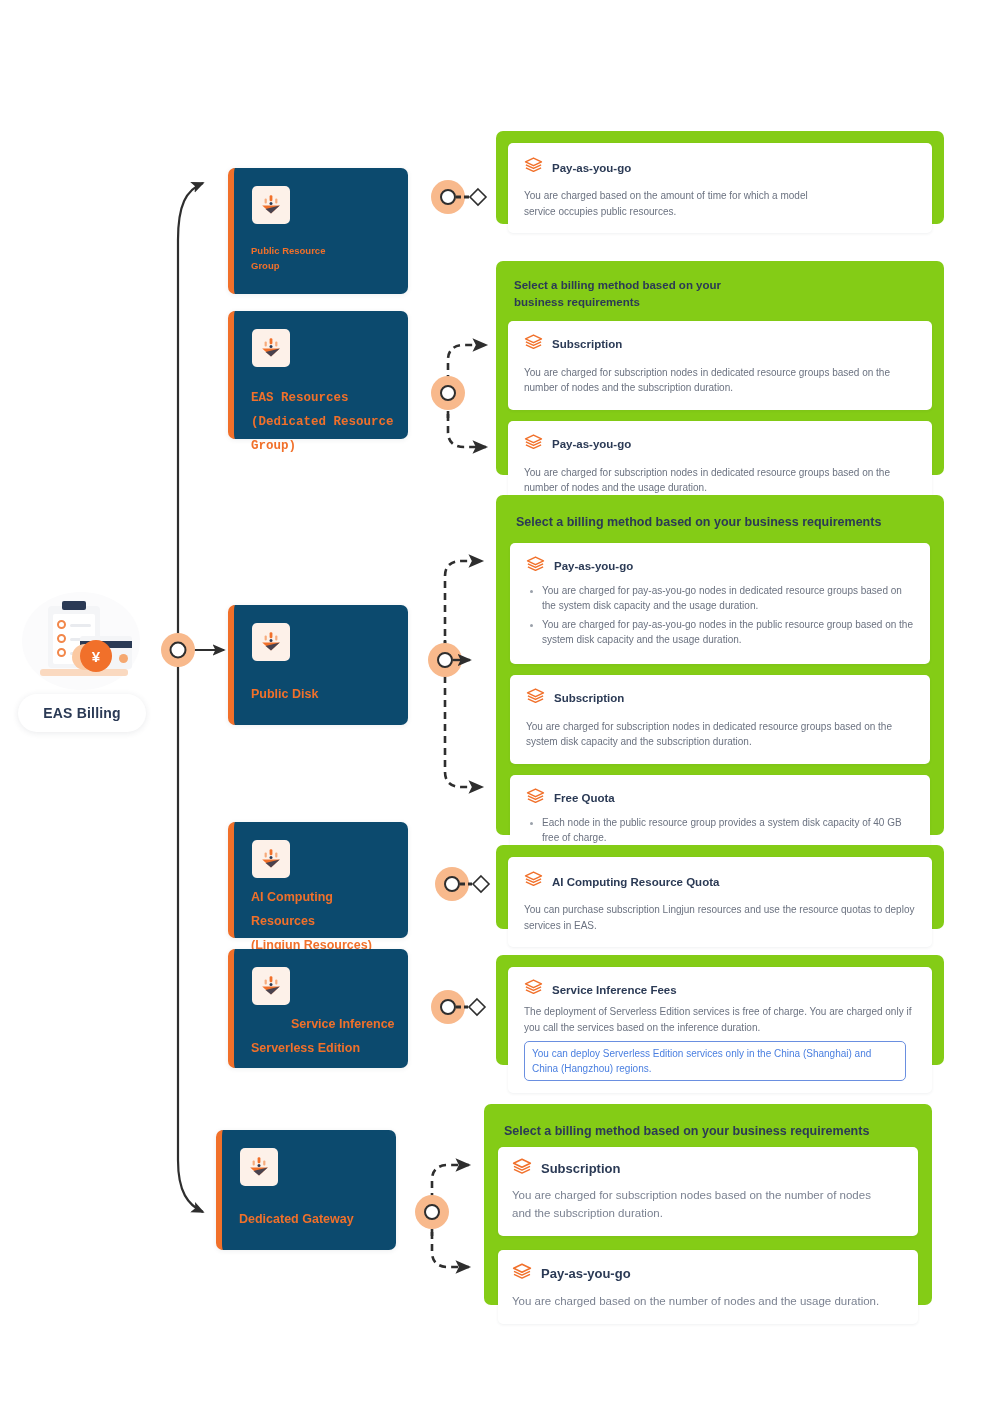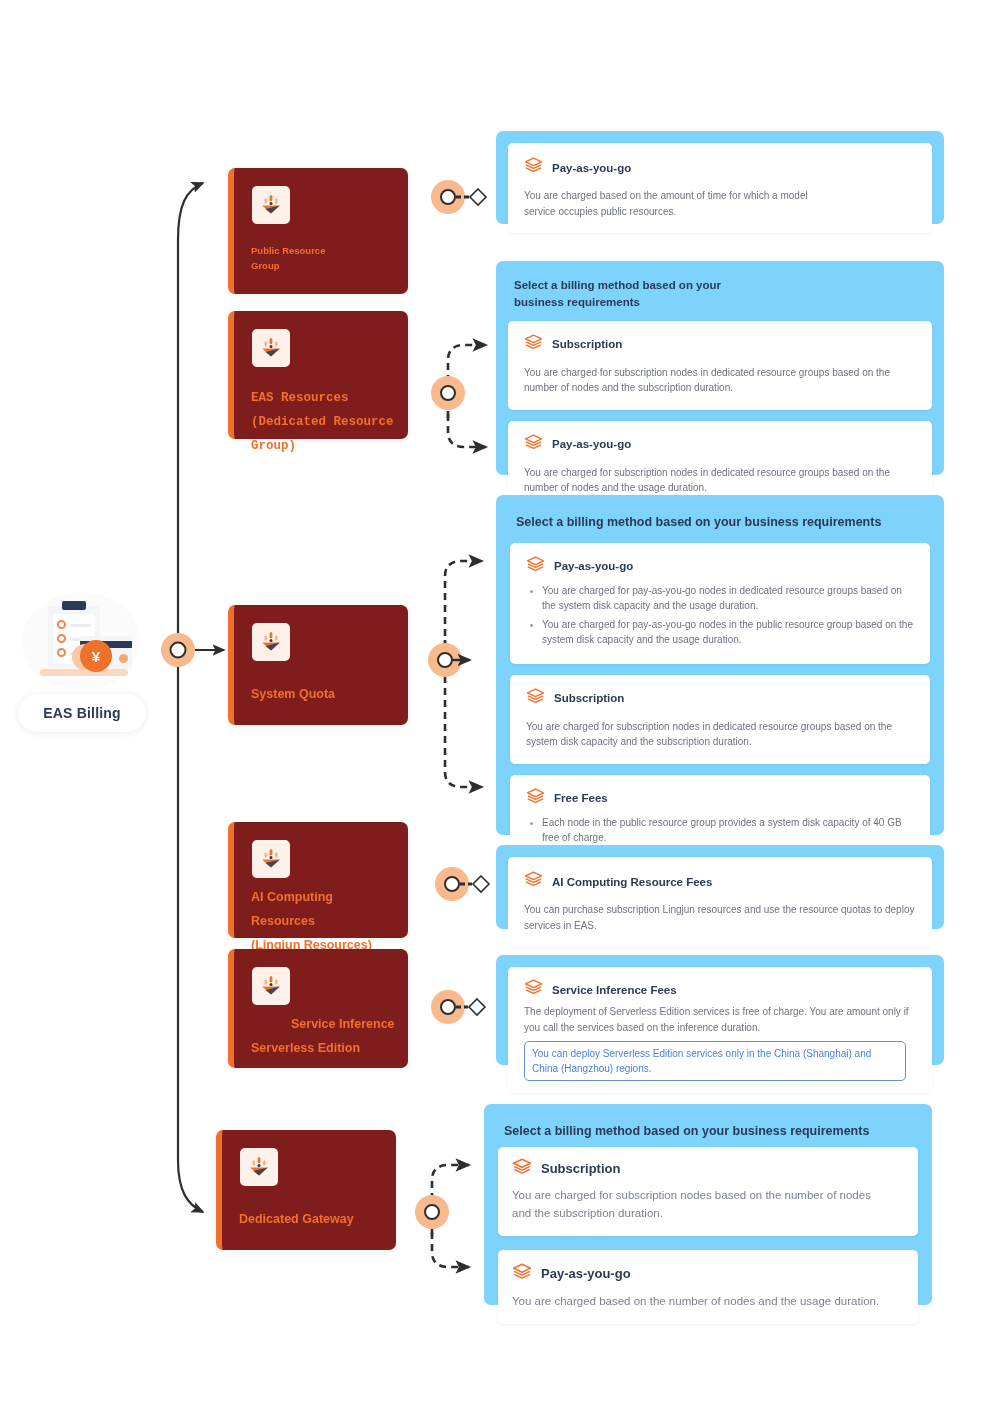--- a/index.html
+++ b/index.html
@@ -54,39 +54,39 @@
   }
   .root-label {
     margin-top:2px; width:128px; height:38px; background:#ffffff;
     border-radius:19px; box-shadow:0 1px 6px rgba(40,50,70,.10);
     display:flex; align-items:center; justify-content:center;
     font-size:14px; font-weight:bold; color:#2b3a55; letter-spacing:.2px;
   }
 
   
   .cat {
-    position:absolute; background:#7f1d1d; border-radius:7px;
+    position:absolute; background:#0c4a6e; border-radius:7px;
     border-left:6px solid #f1702a;
     box-shadow:0 1px 5px rgba(40,50,70,.08);
   }
   .cat-icon {
     position:absolute; left:18px; top:18px; width:38px; height:38px;
     background:#fdf1e9; border-radius:5px;
   }
   .cat-icon svg { position:absolute; left:7px; top:7px; }
   .cat-title {
     position:absolute; left:17px; right:10px;
     color:#f1702a; font-weight:bold; line-height:1.55;
   }
   .cat-title.small { font-size:9.5px; }
   .cat-title.normal { font-size:12.5px; }
 
   
   .panel {
-    position:absolute; background:#7dd3fc; border-radius:7px; padding:12px;
+    position:absolute; background:#84cc16; border-radius:7px; padding:12px;
   }
   .panel-title {
     font-size:11.5px; font-weight:bold; color:#2b3a55;
     line-height:1.5; margin:4px 2px 9px 6px;
   }
   .panel-title.lg { font-size:12.5px; margin-bottom:11px; }
   .item {
     background:#ffffff; border-radius:5px; padding:12px 14px 13px 14px;
     box-shadow:0 1px 3px rgba(40,50,70,.07);
     margin-bottom:11px;
@@ -223,21 +223,21 @@
       <svg width="24" height="24" viewBox="0 0 24 24">
         <rect x="10.6" y="2.2" width="2.8" height="6" rx="1.2" fill="#f1702a"></rect>
         <rect x="5.6" y="5.4" width="2.2" height="5" rx="1" fill="#f6ab7c"></rect>
         <rect x="16.2" y="5.4" width="2.2" height="5" rx="1" fill="#f6ab7c"></rect>
         <circle cx="12" cy="10.6" r="1.5" fill="#2b3a55"></circle>
         <path d="M3.2 12.4 L20.8 12.4 L12 20.6 Z" fill="#f1702a"></path>
         <path d="M6.5 16 L20.8 12.4 L12 20.6 Z" fill="#2b3a55" opacity="0.85"></path>
       </svg>
     </div>
     <div class="cat-title normal" style="top:80px;">
-      <span style="white-space:pre-line;">System Quota</span>
+      <span style="white-space:pre-line;">Public Disk</span>
     </div>
   </div>
 
   <div class="cat" style="left:228px; top:822px; width:180px; height:116px;">
     <div class="cat-icon">
       <svg width="24" height="24" viewBox="0 0 24 24">
         <rect x="10.6" y="2.2" width="2.8" height="6" rx="1.2" fill="#f1702a"></rect>
         <rect x="5.6" y="5.4" width="2.2" height="5" rx="1" fill="#f6ab7c"></rect>
         <rect x="16.2" y="5.4" width="2.2" height="5" rx="1" fill="#f6ab7c"></rect>
         <circle cx="12" cy="10.6" r="1.5" fill="#2b3a55"></circle>
@@ -367,58 +367,58 @@
     </div>
     <div class="item" style="padding:12px 14px 13px 16px;">
       <div class="item-head tight">
         <span class="stack-icon">
           <svg width="19" height="19" viewBox="0 0 20 20">
             <path d="M10 2.2 L18.4 6.2 L10 10.2 L1.6 6.2 Z" fill="none" stroke="#f1702a" stroke-width="1.5" stroke-linejoin="round"></path>
             <path d="M2 9.4 L10 13.1 L18 9.4" fill="none" stroke="#f1702a" stroke-width="1.5" stroke-linejoin="round"></path>
             <path d="M2 12.4 L10 16.1 L18 12.4" fill="none" stroke="#f1702a" stroke-width="1.5" stroke-linejoin="round"></path>
           </svg>
         </span>
-        <span class="item-title">Free Fees</span>
+        <span class="item-title">Free Quota</span>
       </div>
       <ul class="bullets" style="max-width:404px;">
         <li>Each node in the public resource group provides a system disk capacity of 40 GB free of charge.</li>
         <li>Each node in a dedicated resource group provides a system disk capacity of 200 GB free of charge.</li>
       </ul>
     </div>
   </div>
 
   <div class="panel" style="left:496px; top:845px; width:448px; height:84px;">
     <div class="item" style="padding:13px 14px 14px 16px;">
       <div class="item-head">
         <span class="stack-icon">
           <svg width="19" height="19" viewBox="0 0 20 20">
             <path d="M10 2.2 L18.4 6.2 L10 10.2 L1.6 6.2 Z" fill="none" stroke="#f1702a" stroke-width="1.5" stroke-linejoin="round"></path>
             <path d="M2 9.4 L10 13.1 L18 9.4" fill="none" stroke="#f1702a" stroke-width="1.5" stroke-linejoin="round"></path>
             <path d="M2 12.4 L10 16.1 L18 12.4" fill="none" stroke="#f1702a" stroke-width="1.5" stroke-linejoin="round"></path>
           </svg>
         </span>
-        <span class="item-title">AI Computing Resource Fees</span>
+        <span class="item-title">AI Computing Resource Quota</span>
       </div>
       <div class="item-body" style="max-width:410px;">You can purchase subscription Lingjun resources and use the resource quotas to deploy services in EAS.</div>
     </div>
   </div>
 
   <div class="panel" style="left:496px; top:955px; width:448px; height:110px;">
     <div class="item" style="padding:11px 14px 12px 16px;">
       <div class="item-head tight" style="margin-bottom:3px;">
         <span class="stack-icon">
           <svg width="19" height="19" viewBox="0 0 20 20">
             <path d="M10 2.2 L18.4 6.2 L10 10.2 L1.6 6.2 Z" fill="none" stroke="#f1702a" stroke-width="1.5" stroke-linejoin="round"></path>
             <path d="M2 9.4 L10 13.1 L18 9.4" fill="none" stroke="#f1702a" stroke-width="1.5" stroke-linejoin="round"></path>
             <path d="M2 12.4 L10 16.1 L18 12.4" fill="none" stroke="#f1702a" stroke-width="1.5" stroke-linejoin="round"></path>
           </svg>
         </span>
         <span class="item-title">Service Inference Fees</span>
       </div>
-      <div class="item-body" style="max-width:412px;">The deployment of Serverless Edition services is free of charge. You are amount only if you call the services based on the inference duration.</div>
+      <div class="item-body" style="max-width:412px;">The deployment of Serverless Edition services is free of charge. You are charged only if you call the services based on the inference duration.</div>
       <div class="note" style="max-width:382px;">You can deploy Serverless Edition services only in the China (Shanghai) and China (Hangzhou) regions.</div>
     </div>
   </div>
 
   <div class="panel" style="left:484px; top:1104px; width:448px; height:201px; padding:14px;">
     <div class="panel-title lg" style="margin-bottom:6px;">
       <span>Select a billing method based on your business requirements</span>
     </div>
     <div class="item" style="padding:10px 14px 13px 14px; margin-bottom:14px;">
       <div class="item-head" style="margin-bottom:5px;">

